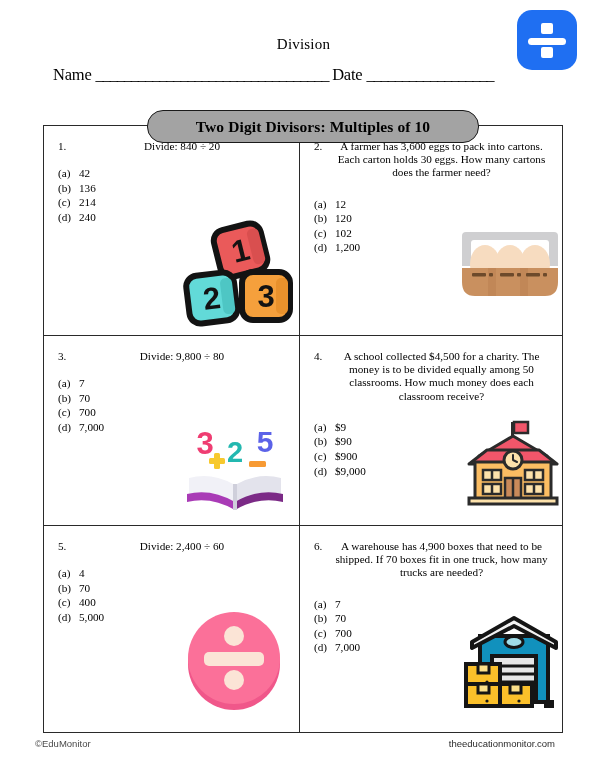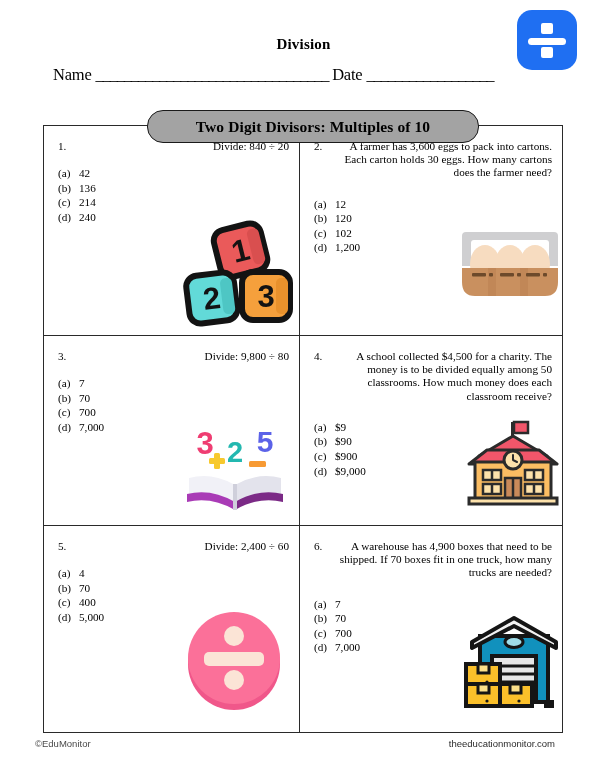--- a/index.html
+++ b/index.html
@@ -17,21 +17,21 @@
   }
 
   
   .sheet-title {
     position: absolute;
     top: 36px;
     left: 0;
     width: 607px;
     text-align: center;
     font-family: "Liberation Serif", serif;
-    font-weight: bold;
+    font-weight: normal;
     font-size: 15px;
     letter-spacing: .2px;
   }
 
   .badge {
     position: absolute;
     left: 517px;
     top: 10px;
     width: 60px;
     height: 60px;
@@ -105,21 +105,21 @@
     display: flex;
     font-size: 11.2px;
     line-height: 13.2px;
   }
   .q-num {
     width: 17px;
     flex: 0 0 17px;
   }
   .q-text {
     flex: 1;
-    text-align: right;
+    text-align: center;
   }
   .options {
     margin-top: 13px;
     font-size: 11.2px;
     line-height: 14.6px;
   }
   .opt {
     display: flex;
   }
   .opt-key {

